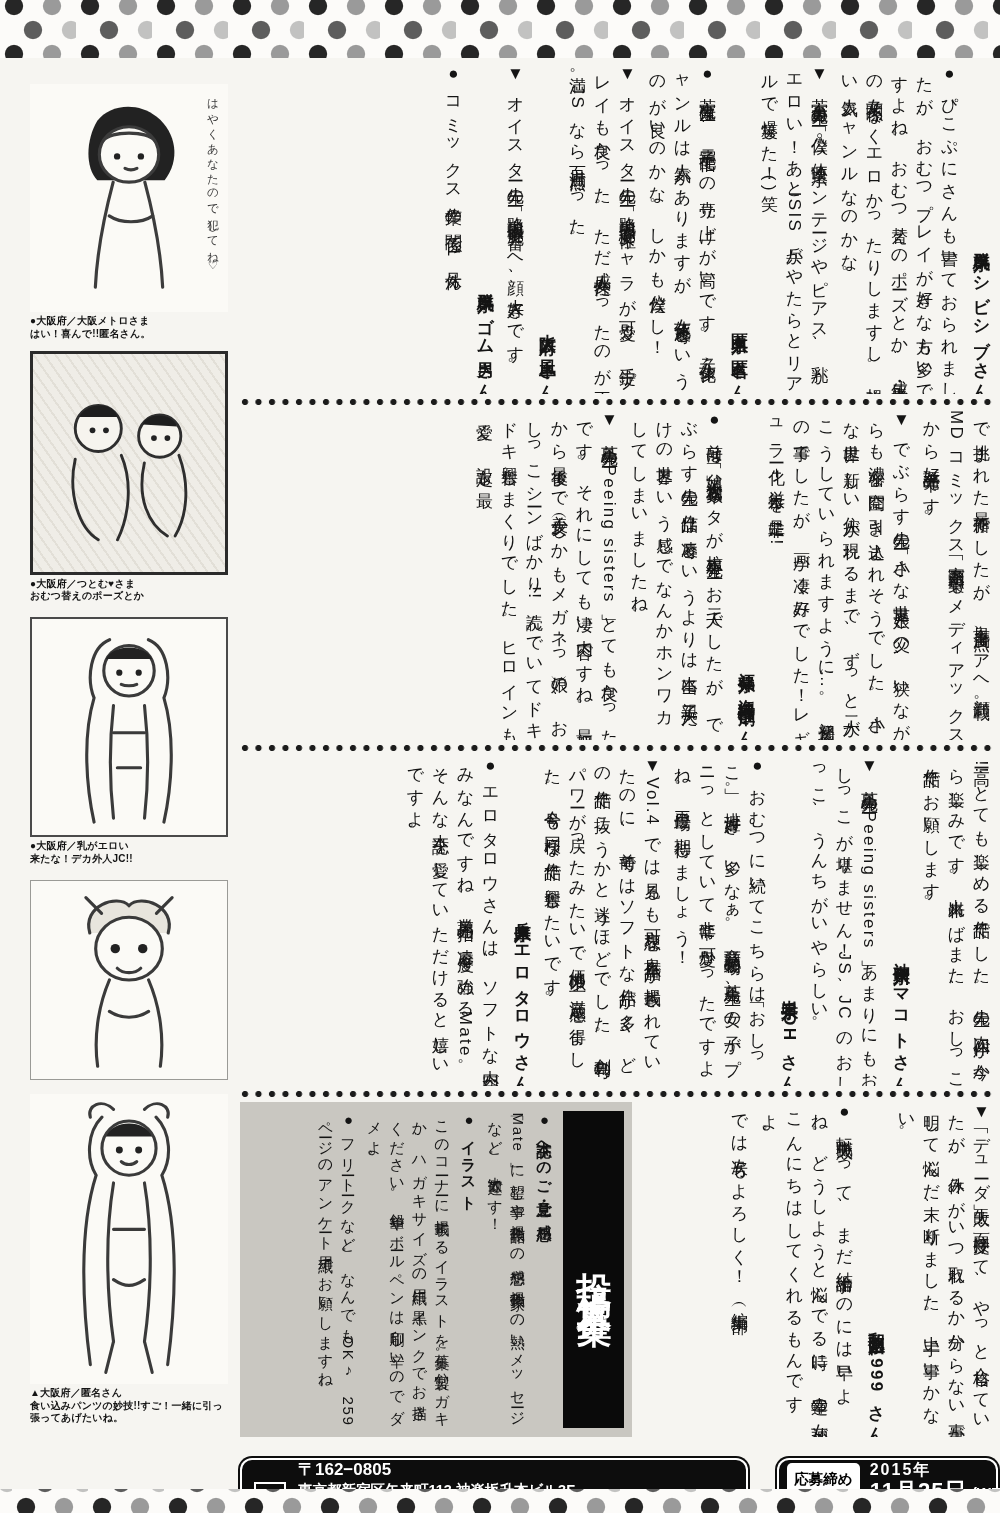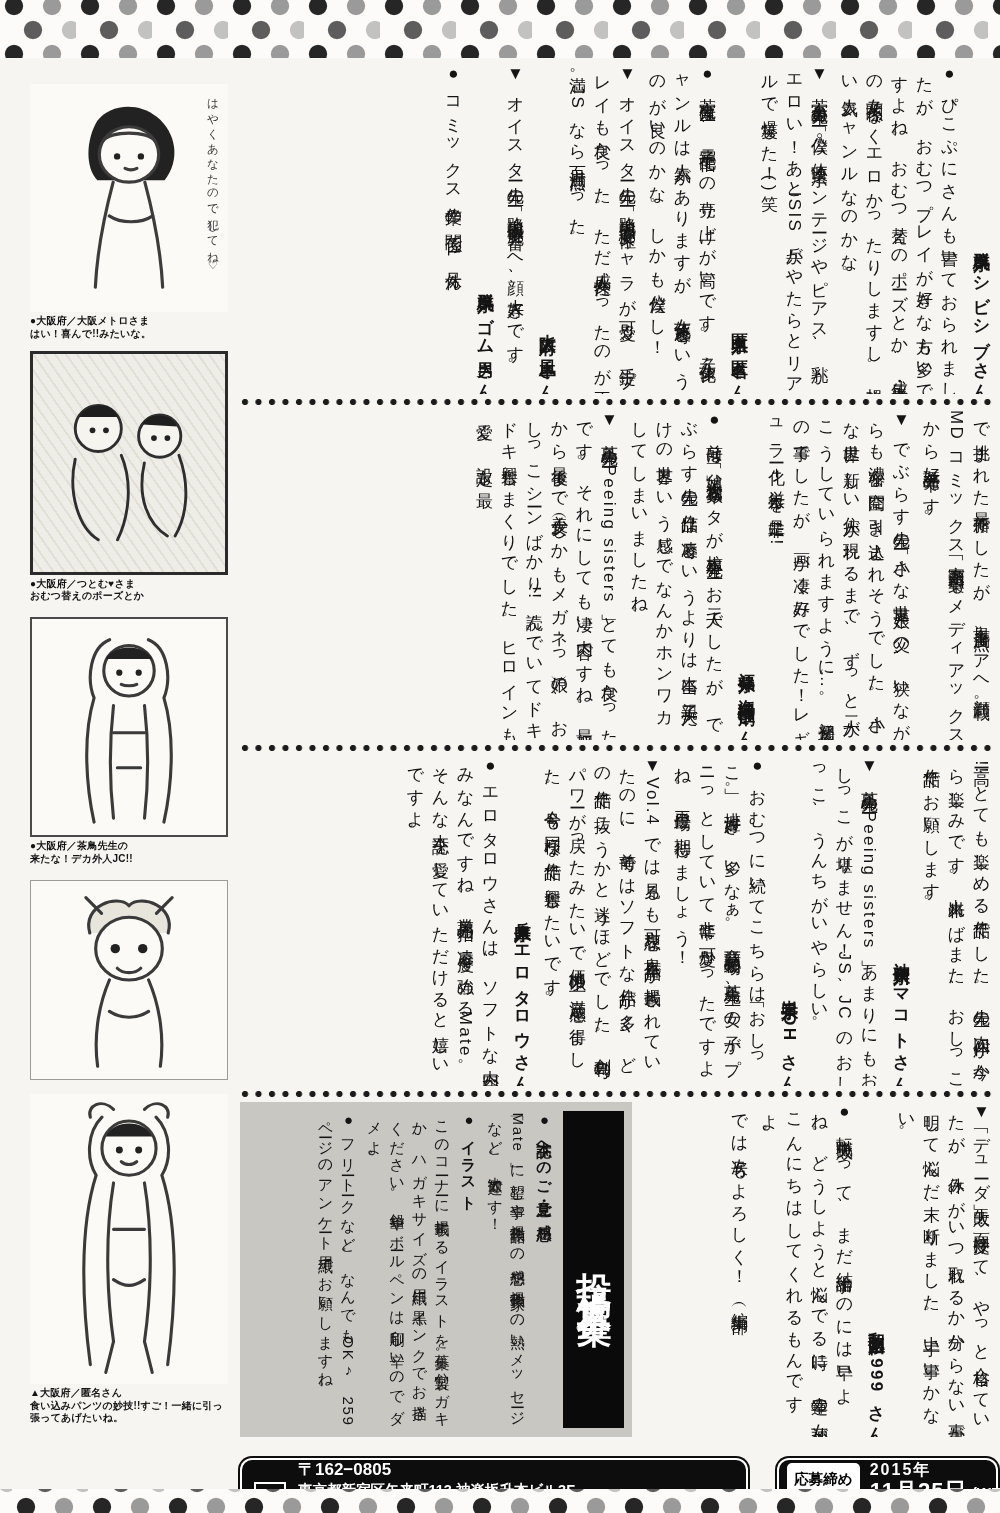--- a/index.html
+++ b/index.html
@@ -136,21 +136,21 @@
           <circle cx="44" cy="34" r="1.6" fill="#222" stroke="none"></circle>
           <circle cx="56" cy="34" r="1.6" fill="#222" stroke="none"></circle>
           <path d="M48 40 C50 41 52 41 54 40"></path>
           <path d="M42 47 C38 62 34 80 33 100"></path>
           <path d="M58 47 C62 62 66 80 67 100"></path>
           <path d="M40 64 C46 68 56 68 62 64"></path>
         </g>
       </svg>
       <div class="note">はやくあなたので犯してね♡</div>
     </div>
-    <p class="cap"><span>●大阪府／大阪メトロさま</span><br><span>はい！喜んで!!みたいな。</span></p>
+    <p class="cap"><span>●大阪府／大阪メトロさま</span><br><span>はい！喜んで!!匿名さん。</span></p>
 
     <div class="fig fig2 figgap1">
       <svg viewBox="0 0 100 100">
         <g fill="none" stroke="#2e2e2e" stroke-width="1.5" stroke-linecap="round">
           <circle cx="34" cy="32" r="12" fill="#f6f4ee"></circle>
           <circle cx="66" cy="36" r="11" fill="#f6f4ee"></circle>
           <path d="M24 26 C28 18 42 18 44 26" fill="#1e1e1e" stroke="none"></path>
           <path d="M57 30 C60 23 73 24 75 31" fill="#1e1e1e" stroke="none"></path>
           <circle cx="31" cy="33" r="1.5" fill="#222" stroke="none"></circle>
           <circle cx="38" cy="33" r="1.5" fill="#222" stroke="none"></circle>
@@ -170,21 +170,21 @@
           <ellipse cx="50" cy="26" rx="13" ry="13" fill="#fbfaf6"></ellipse>
           <path d="M38 20 C42 12 58 12 62 20" fill="#222" stroke="none"></path>
           <circle cx="45" cy="27" r="1.6" fill="#222" stroke="none"></circle>
           <circle cx="55" cy="27" r="1.6" fill="#222" stroke="none"></circle>
           <path d="M46 33 C48 34 52 34 54 33"></path>
           <path d="M42 44 C40 62 40 84 42 102 M58 44 C60 62 60 84 58 102"></path>
           <path d="M42 58 L58 58 M44 76 L56 76"></path>
         </g>
       </svg>
     </div>
-    <p class="cap"><span>●大阪府／茶鳥先生の</span><br><span>来たな！デカ外人JC!!</span></p>
+    <p class="cap"><span>●大阪府／乳がエロい</span><br><span>来たな！デカ外人JC!!</span></p>
 
     <div class="fig fig4 figgap">
       <svg viewBox="0 0 100 100">
         <g fill="none" stroke="#3a3a3a" stroke-width="1.6" stroke-linecap="round">
           <path d="M30 26 C26 12 44 6 50 12 C56 6 74 12 70 26" fill="#e8e5dd"></path>
           <path d="M36 16 L28 8 M64 16 L72 8"></path>
           <ellipse cx="50" cy="34" rx="17" ry="16" fill="#fbfaf6"></ellipse>
           <circle cx="43" cy="34" r="2.4" fill="#222" stroke="none"></circle>
           <circle cx="57" cy="34" r="2.4" fill="#222" stroke="none"></circle>
           <path d="M44 44 C47 47 53 47 56 44"></path>

